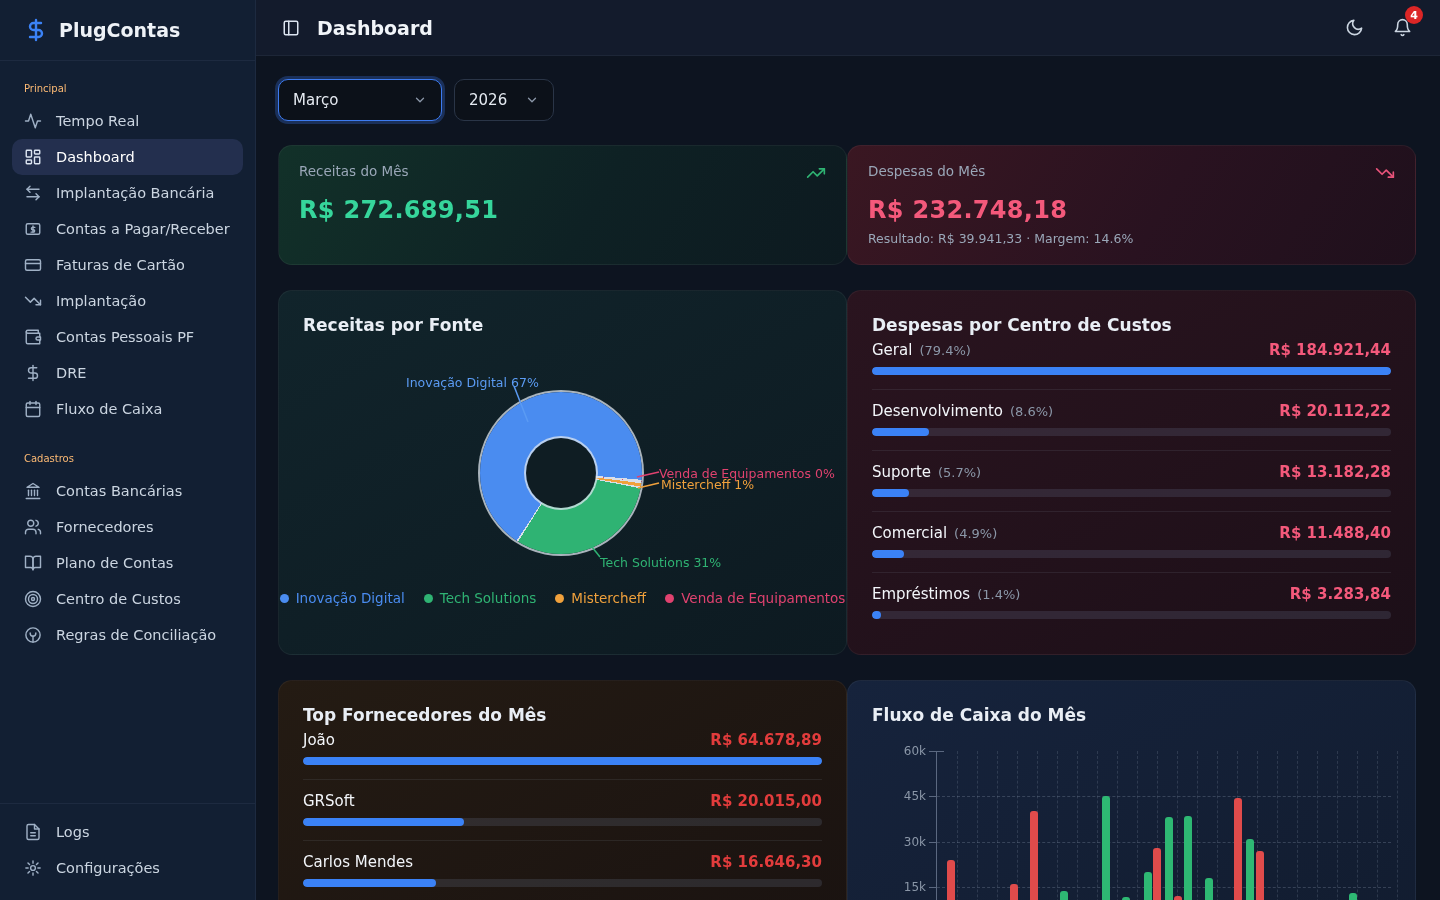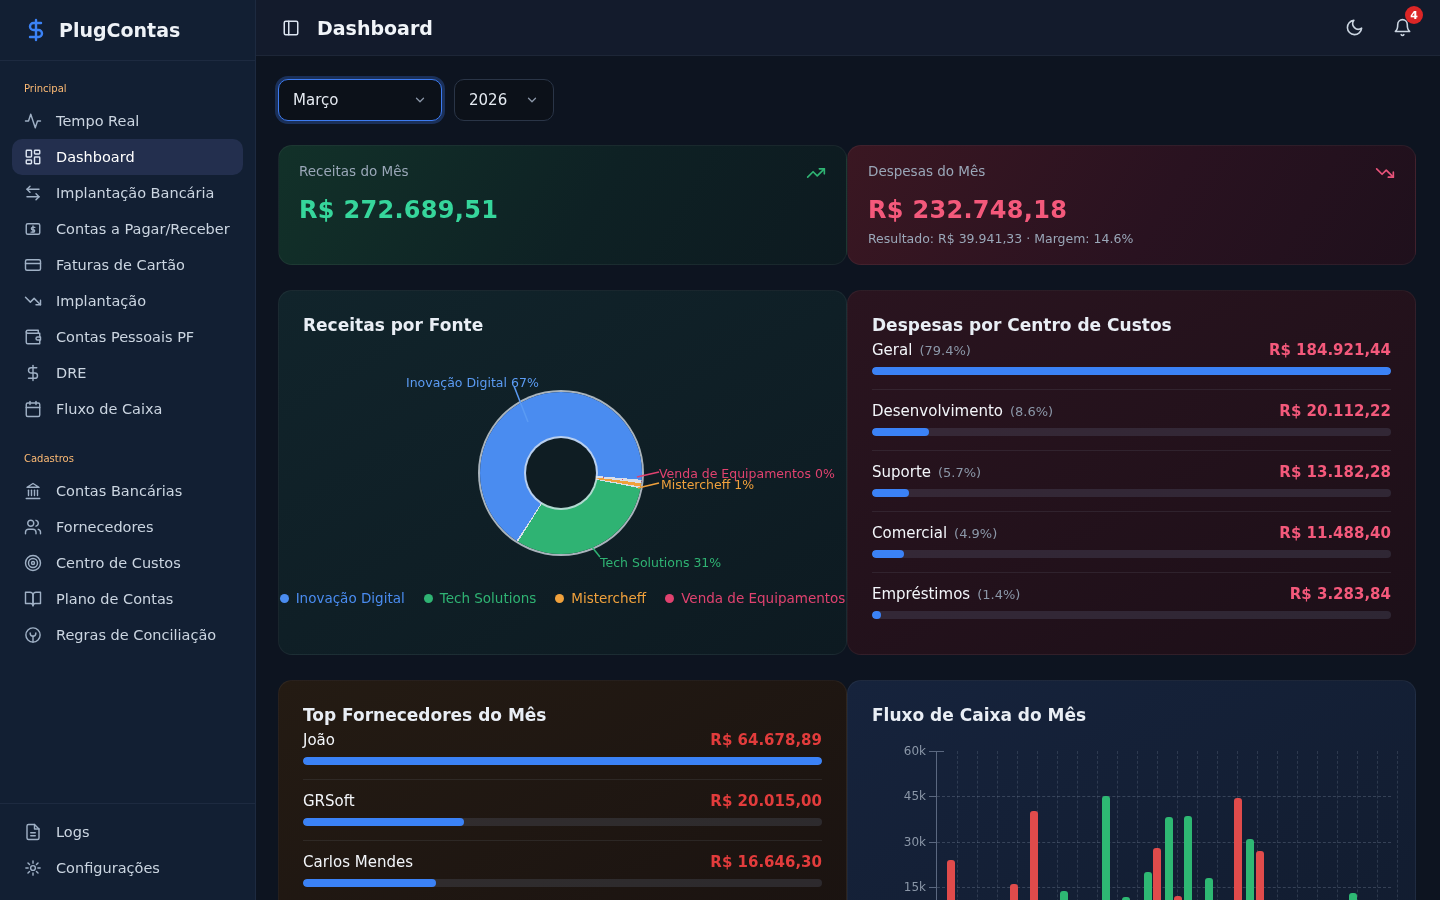--- a/index.html
+++ b/index.html
@@ -223,35 +223,35 @@
             <circle cx="9" cy="7" r="4"></circle>
             <path d="M22 21v-2a4 4 0 0 0-3-3.87"></path>
             <path d="M16 3.13a4 4 0 0 1 0 7.75"></path>
           </svg>
         </span>
         <span>Fornecedores</span>
       </div>
       <div class="nav-item">
         <span class="ic">
           <svg width="18" height="18" viewBox="0 0 24 24" fill="none" stroke="currentColor" stroke-width="1.9" stroke-linecap="round" stroke-linejoin="round">
+            <path d="M2 3h6a4 4 0 0 1 4 4v14a3 3 0 0 0-3-3H2z"></path>
+            <path d="M22 3h-6a4 4 0 0 0-4 4v14a3 3 0 0 1 3-3h7z"></path>
+          </svg>
+        </span>
+        <span>Plano de Contas</span>
+      </div>
+      <div class="nav-item">
+        <span class="ic">
+          <svg width="18" height="18" viewBox="0 0 24 24" fill="none" stroke="currentColor" stroke-width="1.9" stroke-linecap="round" stroke-linejoin="round">
             <circle cx="12" cy="12" r="10"></circle>
             <circle cx="12" cy="12" r="6"></circle>
             <circle cx="12" cy="12" r="2"></circle>
           </svg>
         </span>
         <span>Centro de Custos</span>
-      </div>
-      <div class="nav-item">
-        <span class="ic">
-          <svg width="18" height="18" viewBox="0 0 24 24" fill="none" stroke="currentColor" stroke-width="1.9" stroke-linecap="round" stroke-linejoin="round">
-            <path d="M2 3h6a4 4 0 0 1 4 4v14a3 3 0 0 0-3-3H2z"></path>
-            <path d="M22 3h-6a4 4 0 0 0-4 4v14a3 3 0 0 1 3-3h7z"></path>
-          </svg>
-        </span>
-        <span>Plano de Contas</span>
       </div>
       <div class="nav-item">
         <span class="ic">
           <svg width="18" height="18" viewBox="0 0 24 24" fill="none" stroke="currentColor" stroke-width="1.9" stroke-linecap="round" stroke-linejoin="round">
             <circle cx="12" cy="12" r="9.5"></circle>
             <path d="M12 21.5v-8"></path>
             <path d="M12 13.5c-2.6 0-3.8-2.1-3.8-4.3"></path>
             <path d="M12 13.5c2.6 0 3.8-2.1 3.8-4.3"></path>
           </svg>
         </span>

